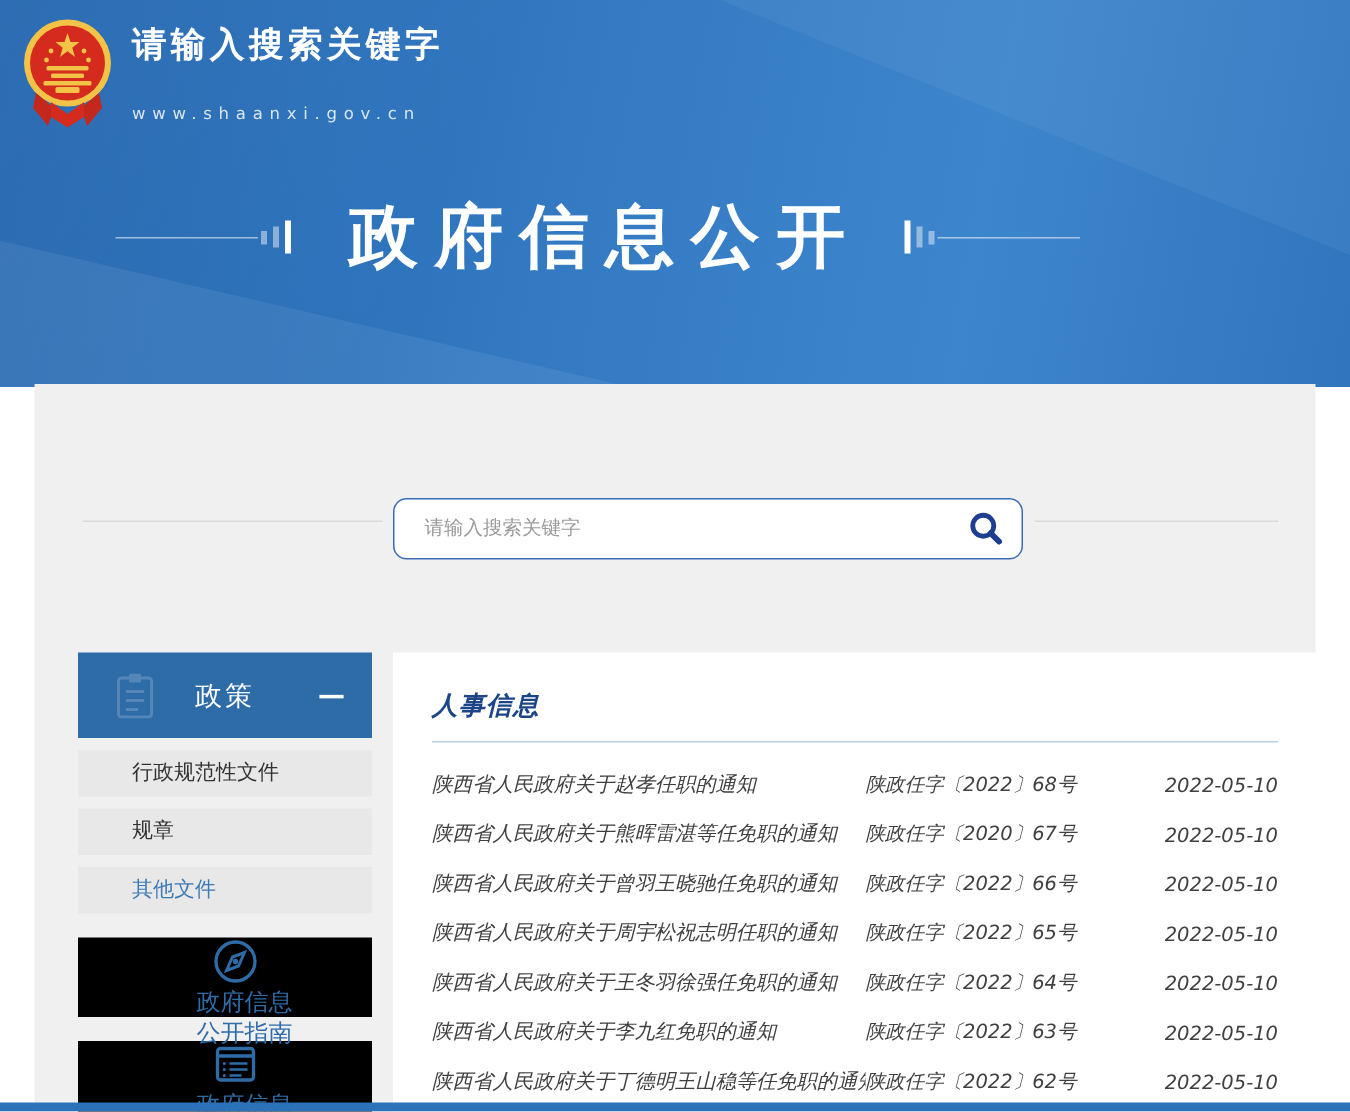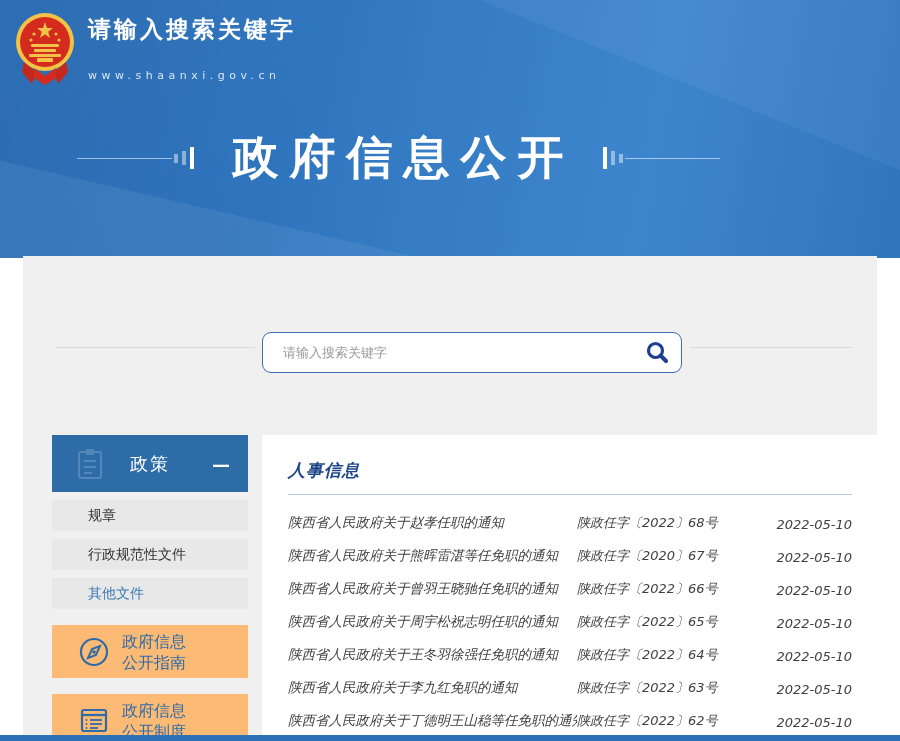--- a/index.html
+++ b/index.html
@@ -73,22 +73,22 @@
   .side-head .head-label { font-size:18px; letter-spacing:2px; }
   .side-head .head-minus { position:absolute; right:18px; top:50%; transform:translateY(-50%);
     font-size:18px; font-weight:bold; }
   .side-head .head-icon { position:absolute; left:26px; top:50%; transform:translateY(-50%); opacity:0.18; }
   .side-item {
     height:31px; line-height:31px; background:#e8e8e8; margin-top:8px;
     padding-left:36px; font-size:14px; color:#333; cursor:pointer;
   }
   .side-item.active { color:#3a7ab5; }
   .side-card {
-    margin-top:16px; height:53px; background:#fdba74; cursor:pointer;
-    display:flex; align-items:center; padding-left:26px;
+    margin-top:16px; height:53px; background:#000000; cursor:pointer;
+    display:flex; align-items:center; padding-left:26px;flex-direction:column;
   }
   .side-card .card-icon { width:32px; height:32px; flex:0 0 32px; margin-right:12px; }
   .side-card .card-text { color:#2e6ca8; font-size:16px; line-height:21px; }
   
   .main-card {
     position:absolute; left:262px; right:22px; top:435px; bottom:0;
     background:#ffffff; padding:24px 26px 0 26px; z-index:5;font-style:italic;
   }
   .section-title { color:#1c4587; font-size:17px; font-weight:bold; letter-spacing:1px; }
   .section-rule { height:1px; background:#b9cfe6; margin-top:12px; }
@@ -170,22 +170,22 @@
       <rect x="1" y="3" width="22" height="26" rx="2" fill="none" stroke="#ffffff" stroke-width="2"></rect>
       <rect x="8" y="0" width="8" height="6" rx="1" fill="#ffffff"></rect>
       <line x1="6" y1="12" x2="18" y2="12" stroke="#ffffff" stroke-width="2"></line>
       <line x1="6" y1="18" x2="18" y2="18" stroke="#ffffff" stroke-width="2"></line>
       <line x1="6" y1="24" x2="14" y2="24" stroke="#ffffff" stroke-width="2"></line>
     </svg>
     <span class="head-label">政策</span>
     <span class="head-minus">—</span>
   </div>
 
+  <div class="side-item"><span>行政规范性文件</span></div>
   <div class="side-item"><span>规章</span></div>
-  <div class="side-item"><span>行政规范性文件</span></div>
   <div class="side-item active"><span>其他文件</span></div>
 
   <div class="side-card">
     <svg class="card-icon" viewBox="0 0 32 32">
       <circle cx="16" cy="16" r="13" fill="none" stroke="#2e6ca8" stroke-width="2.2"></circle>
       <path d="M10 22 L14 13 L22 10 L18 19 Z" fill="none" stroke="#2e6ca8" stroke-width="2"></path>
       <circle cx="16" cy="16" r="1.8" fill="#2e6ca8"></circle>
     </svg>
     <div class="card-text">
       <div>政府信息</div>

